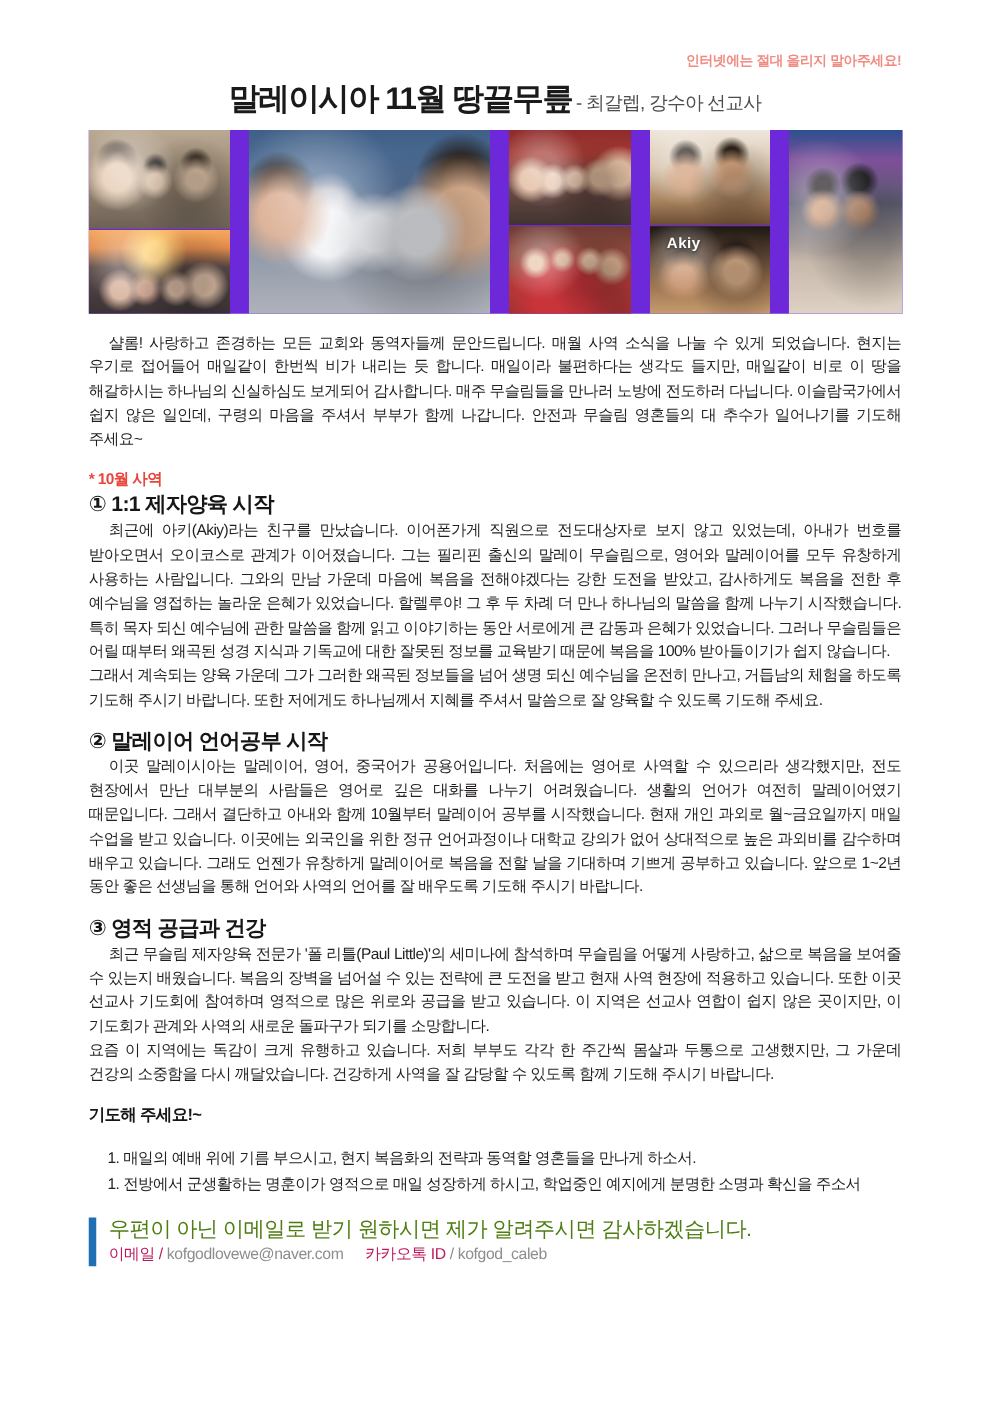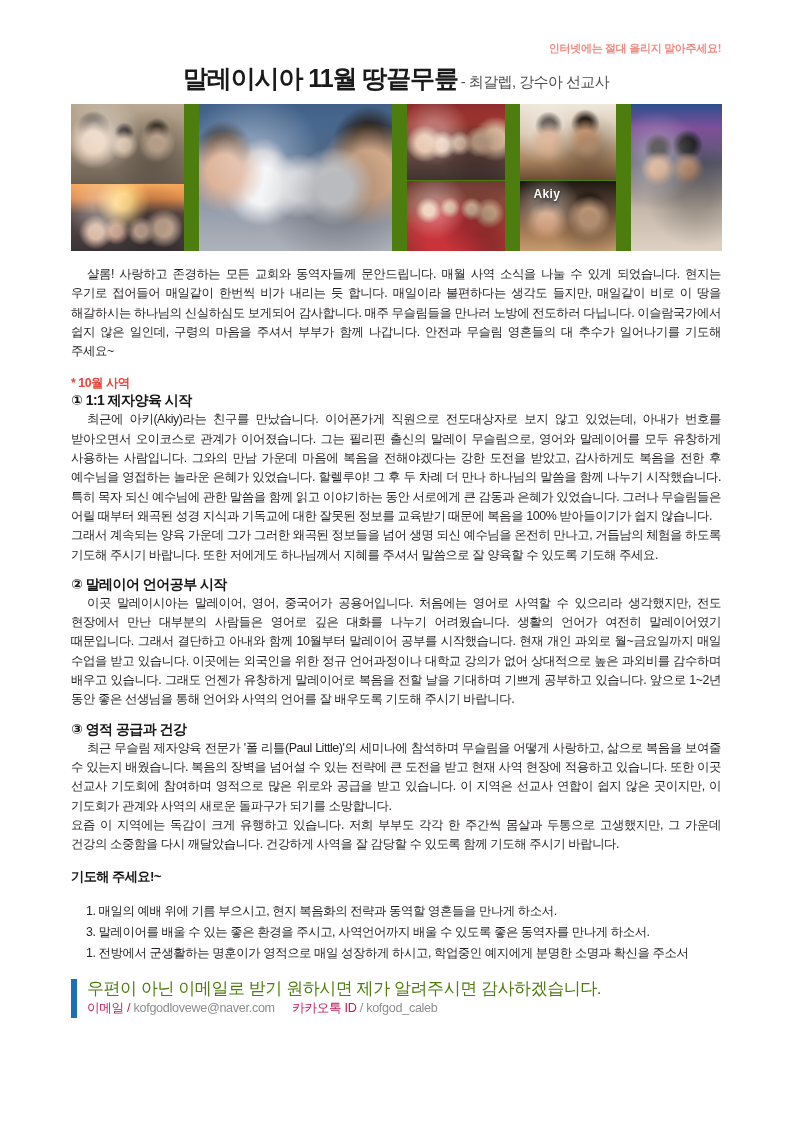--- a/index.html
+++ b/index.html
@@ -61,21 +61,21 @@
   }
 
   
   .collage {
     margin-top: 9px;
     width: 651px;
     height: 147px;
     display: flex;
     gap: 15px;
     overflow: hidden;
-    background: #4d7c0f;
+    background: #6d28d9;
     justify-content: space-between;
   }
   .col {
     display: flex;
     flex-direction: column;
     gap: 1px;
     height: 147px;
     overflow: hidden;
   }
   .ph {
@@ -200,21 +200,21 @@
 
   .section-label {
     margin: 0;
     font-size: 12.4px;
     font-weight: bold;
     color: #e8453c;
     letter-spacing: -0.5px;
   }
   .section-head {
     margin: 0;
-    font-size: 14px;
+    font-size: 17px;
     font-weight: bold;
     color: #161616;
     letter-spacing: -0.55px;
   }
   .pray-head {
     margin: 0;
     font-size: 13.2px;
     font-weight: bold;
     color: #161616;
     letter-spacing: -0.55px;
@@ -327,21 +327,20 @@
 
     <p class="section-head">③ 영적 공급과 건강</p>
     <p class="para indent">최근 무슬림 제자양육 전문가 '폴 리틀(Paul Little)'의 세미나에 참석하며 무슬림을 어떻게 사랑하고, 삶으로 복음을 보여줄 수 있는지 배웠습니다. 복음의 장벽을 넘어설 수 있는 전략에 큰 도전을 받고 현재 사역 현장에 적용하고 있습니다. 또한 이곳 선교사 기도회에 참여하며 영적으로 많은 위로와 공급을 받고 있습니다. 이 지역은 선교사 연합이 쉽지 않은 곳이지만, 이 기도회가 관계와 사역의 새로운 돌파구가 되기를 소망합니다.</p>
     <p class="para">요즘 이 지역에는 독감이 크게 유행하고 있습니다. 저희 부부도 각각 한 주간씩 몸살과 두통으로 고생했지만, 그 가운데 건강의 소중함을 다시 깨달았습니다. 건강하게 사역을 잘 감당할 수 있도록 함께 기도해 주시기 바랍니다.</p>
 
     <div class="gap-md"></div>
 
     <p class="pray-head">기도해 주세요!~</p>
     <ul class="pray-list">
       <li>1. 매일의 예배 위에 기름 부으시고, 현지 복음화의 전략과 동역할 영혼들을 만나게 하소서.</li>
-      <li>3. 말레이어를 배울 수 있는 좋은 환경을 주시고, 사역언어까지 배울 수 있도록 좋은 동역자를 만나게 하소서.</li>
       <li>1. 전방에서 군생활하는 명훈이가 영적으로 매일 성장하게 하시고, 학업중인 예지에게 분명한 소명과 확신을 주소서</li>
     </ul>
 
     <div class="footer">
       <div class="blue-bar"></div>
       <div class="footer-lines">
         <div class="footer-note">우편이 아닌 이메일로 받기 원하시면 제가 알려주시면 감사하겠습니다.</div>
         <div class="footer-contact">
           <span class="fc-label">이메일 /</span>
           <span class="fc-val">kofgodlovewe@naver.com</span>

